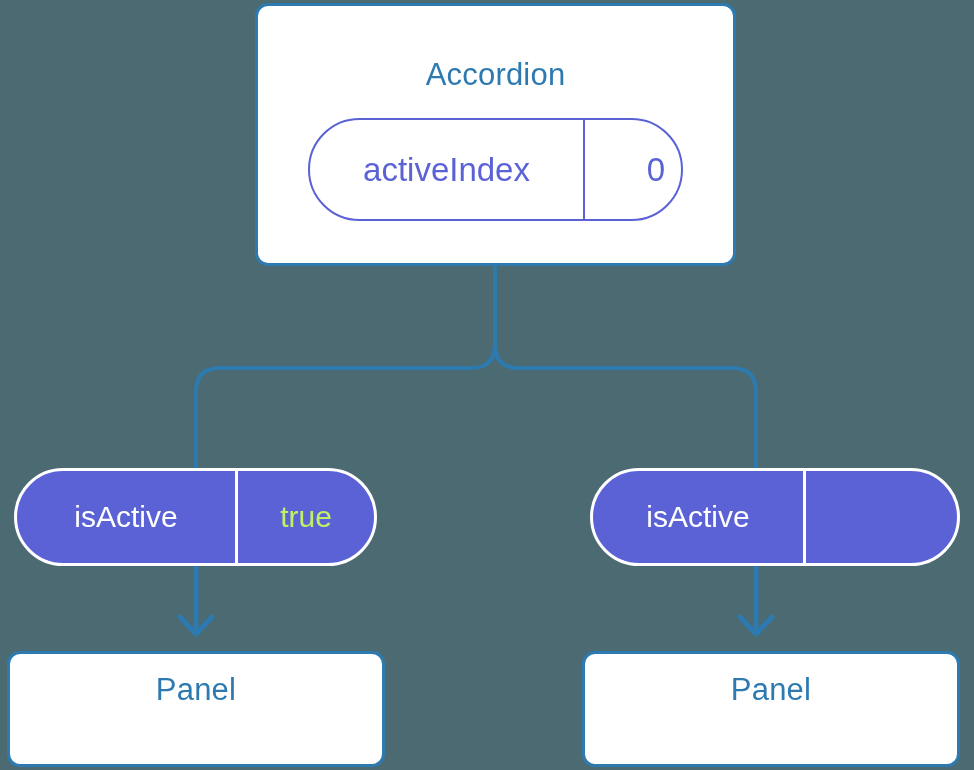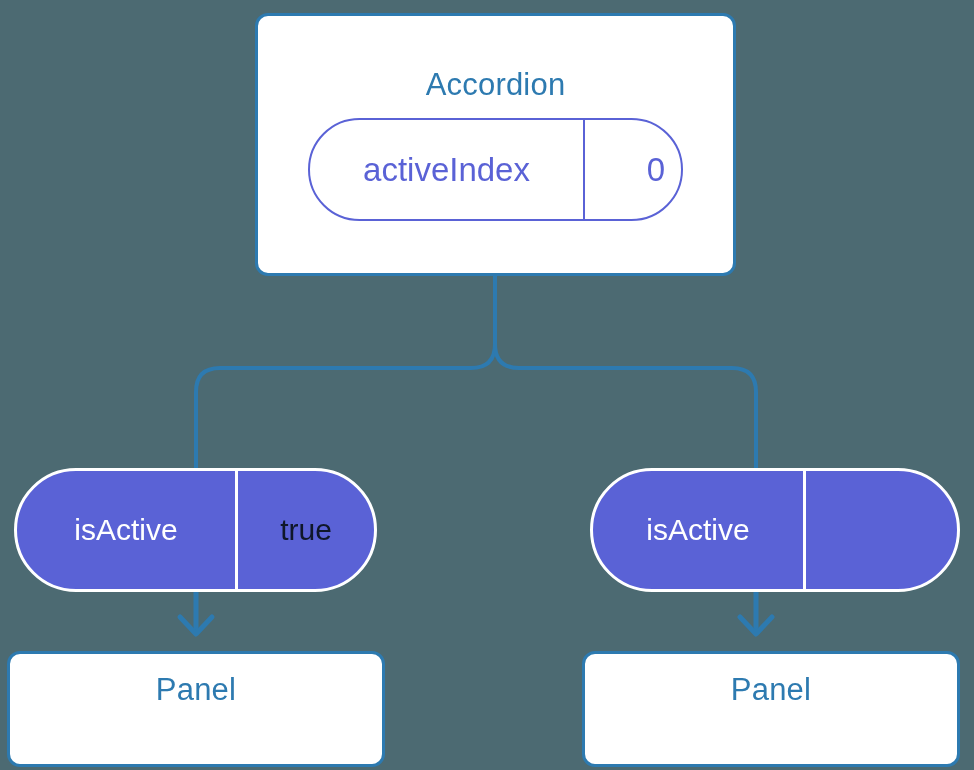--- a/index.html
+++ b/index.html
@@ -42,21 +42,21 @@
     font-size: 31px;
     font-weight: 400;
     letter-spacing: 0.2px;
     text-align: center;
     white-space: nowrap;
   }
 
   
   #accordion-box {
     left: 255px;
-    top: 13px;
+    top: 3px;
     width: 481px;
     height: 263px;
   }
   #accordion-box .comp-title {
     margin-top: 51px;
   }
 
   
   .panel-box {
     top: 651px;
@@ -106,34 +106,34 @@
   #accordion-state-pill .pill-val {
     flex: 1;
     color: #5a62d6;
     font-size: 33px;
   }
 
   
   .pill-solid {
     top: 468px;
     width: 947px;
-    height: 124px;
+    height: 98px;
     background: #5a62d6;
     border: 3px solid #ffffff;
   }
   #is-active-pill-left  { left: 14px;  width: 363px; }
   #is-active-pill-right { left: 590px; width: 370px; }
 
   .pill-solid .pill-key {
     color: #ffffff;
     font-size: 30px;
     border-right: 3px solid #ffffff;
   }
   .pill-solid .pill-val {
-    color: #0f172a;
+    color: #bef264;
     font-size: 30px;
     flex: 1;
   }
   #is-active-pill-left  .pill-key { width: 221px; }
   #is-active-pill-right .pill-key { width: 213px; }
 </style>
 </head>
 <body>
 
 <div id="stage">

